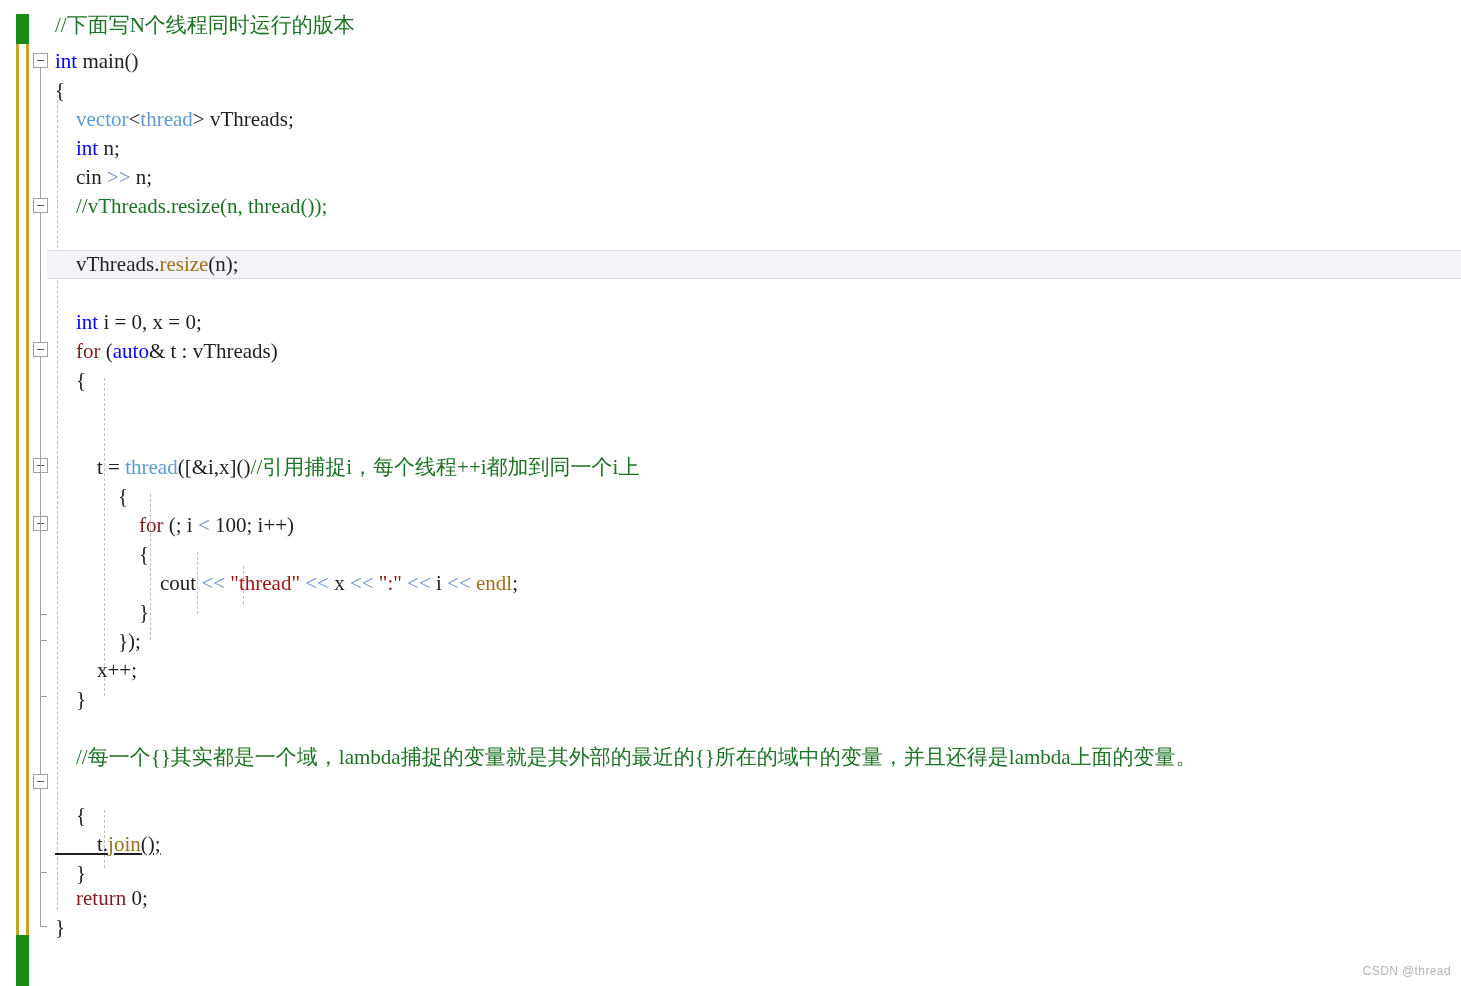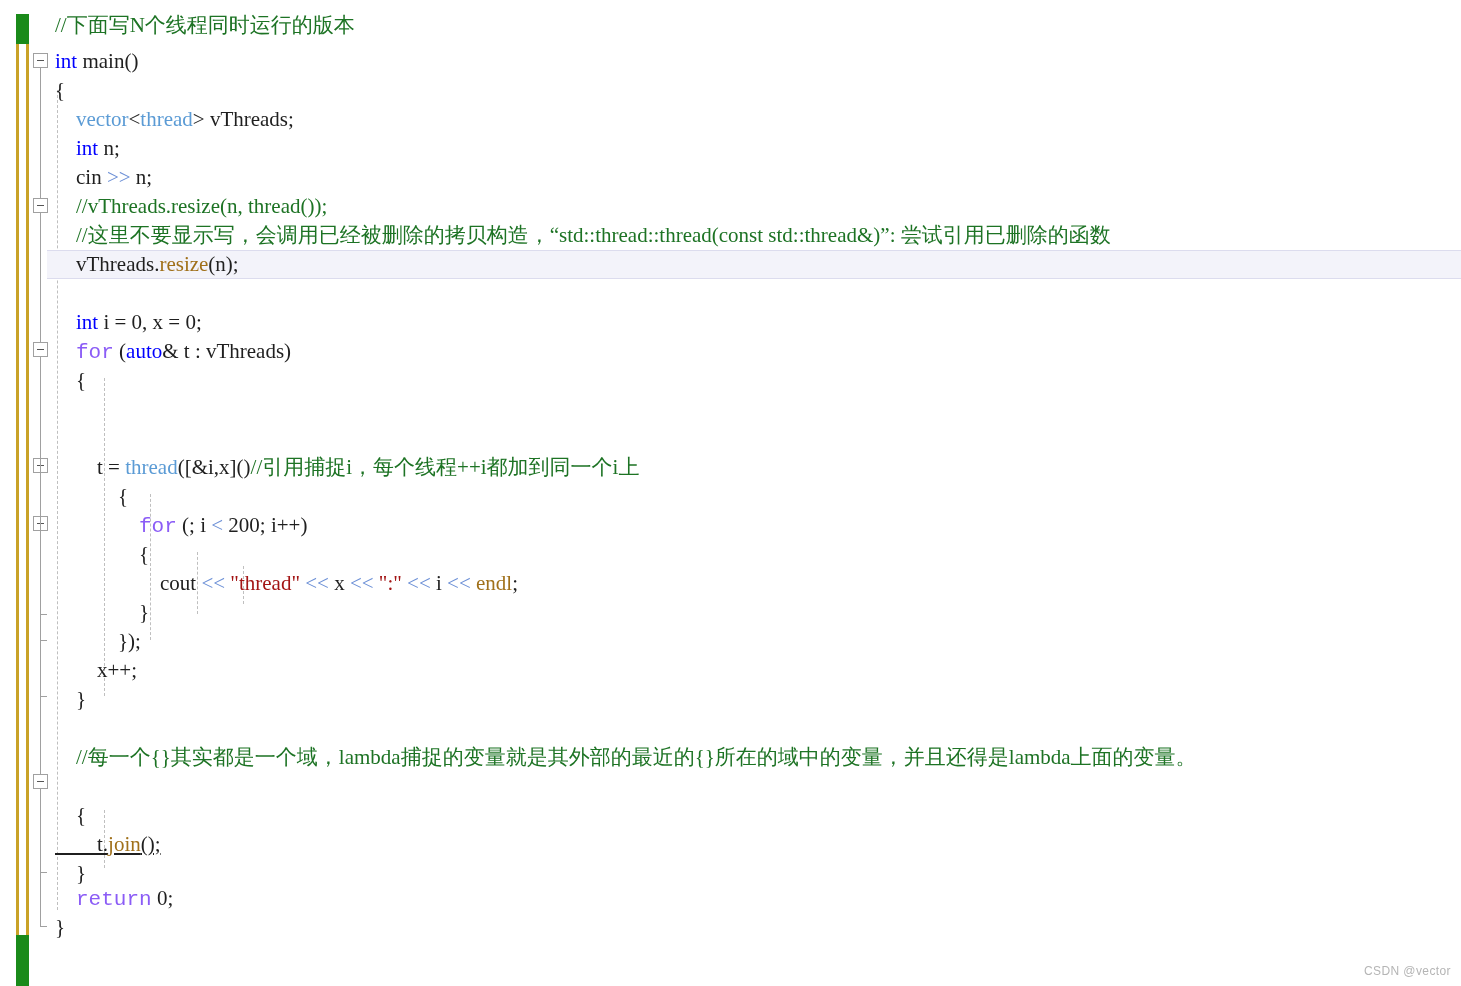--- a/index.html
+++ b/index.html
@@ -106,21 +106,21 @@
     position: absolute;
     left: 55px;
     white-space: pre;
     font-family: "Liberation Serif", "DejaVu Serif", serif;
     font-size: 21px;
     line-height: 29px;
     color: #1f1f1f;
   }
 
   
-  .kw    { color: #8b5cf6; font-family: Liberation Mono, monospace; }   
+  .kw    { color: #7f1d1d; }   
   .kw2   { color: #0000ff; }   
   .type  { color: #5b9bd5; }   
   .cmt   { color: #1d7324; }   
   .str   { color: #a31515; }   
   .op    { color: #6b8fd6; }
   .fn    { color: #a0701a; }   
   .pl    { color: #1f1f1f; }   
 
   
   .watermark {
@@ -184,36 +184,35 @@
     <div class="line" style="top:76px;"><span class="pl">{</span></div>
 
     <div class="line" style="top:105px;"><span class="type">    vector</span><span class="pl">&lt;</span><span class="type">thread</span><span class="pl">&gt; vThreads;</span></div>
 
     <div class="line" style="top:134px;"><span class="pl">    </span><span class="kw2">int</span><span class="pl"> n;</span></div>
 
     <div class="line" style="top:163px;"><span class="pl">    cin </span><span class="op">&gt;&gt;</span><span class="pl"> n;</span></div>
 
     <div class="line" style="top:192px;"><span class="cmt">    //vThreads.resize(n, thread());</span></div>
 
-    <div class="line" style="top:221px;"><span class="cmt">    //这里不要显示写，会调用已经被删除的拷贝构造，“std::thread::thread(const std::thread&amp;)”: 尝试引用已删除的函数</span></div>
 
     <div class="line" style="top:250px;"><span class="pl">    vThreads.</span><span class="fn">resize</span><span class="pl">(n);</span></div>
 
     <div class="line" style="top:308px;"><span class="pl">    </span><span class="kw2">int</span><span class="pl"> i = 0, x = 0;</span></div>
 
     <div class="line" style="top:337px;"><span class="pl">    </span><span class="kw">for</span><span class="pl"> (</span><span class="kw2">auto</span><span class="pl">&amp; t : vThreads)</span></div>
 
     <div class="line" style="top:366px;"><span class="pl">    {</span></div>
 
 
     <div class="line" style="top:453px;"><span class="pl">        t = </span><span class="type">thread</span><span class="pl">([&amp;i,x]()</span><span class="cmt">//引用捕捉i，每个线程++i都加到同一个i上</span></div>
 
     <div class="line" style="top:482px;"><span class="pl">            {</span></div>
 
-    <div class="line" style="top:511px;"><span class="pl">                </span><span class="kw">for</span><span class="pl"> (; i </span><span class="op">&lt;</span><span class="pl"> 200; i++)</span></div>
+    <div class="line" style="top:511px;"><span class="pl">                </span><span class="kw">for</span><span class="pl"> (; i </span><span class="op">&lt;</span><span class="pl"> 100; i++)</span></div>
 
     <div class="line" style="top:540px;"><span class="pl">                {</span></div>
 
     <div class="line" style="top:569px;"><span class="pl">                    cout </span><span class="op">&lt;&lt;</span><span class="str"> "thread" </span><span class="op">&lt;&lt;</span><span class="pl"> x </span><span class="op">&lt;&lt;</span><span class="str"> ":" </span><span class="op">&lt;&lt;</span><span class="pl"> i </span><span class="op">&lt;&lt;</span><span class="fn"> endl</span><span class="pl">;</span></div>
 
     <div class="line" style="top:598px;"><span class="pl">                }</span></div>
 
     <div class="line" style="top:627px;"><span class="pl">            });</span></div>
 
     <div class="line" style="top:656px;"><span class="pl">        x++;</span></div>
@@ -228,15 +227,15 @@
     <div class="line" style="top:830px;text-decoration:underline;"><span class="pl">        t.</span><span class="fn">join</span><span class="pl">();</span></div>
 
     <div class="line" style="top:859px;"><span class="pl">    }</span></div>
 
     <div class="line" style="top:884px;"><span class="pl">    </span><span class="kw">return</span><span class="pl"> 0;</span></div>
 
     <div class="line" style="top:913px;"><span class="pl">}</span></div>
 
   </div>
 
-  <div class="watermark">CSDN @vector</div>
+  <div class="watermark">CSDN @thread</div>
 
 </div>
 
 </body></html>

